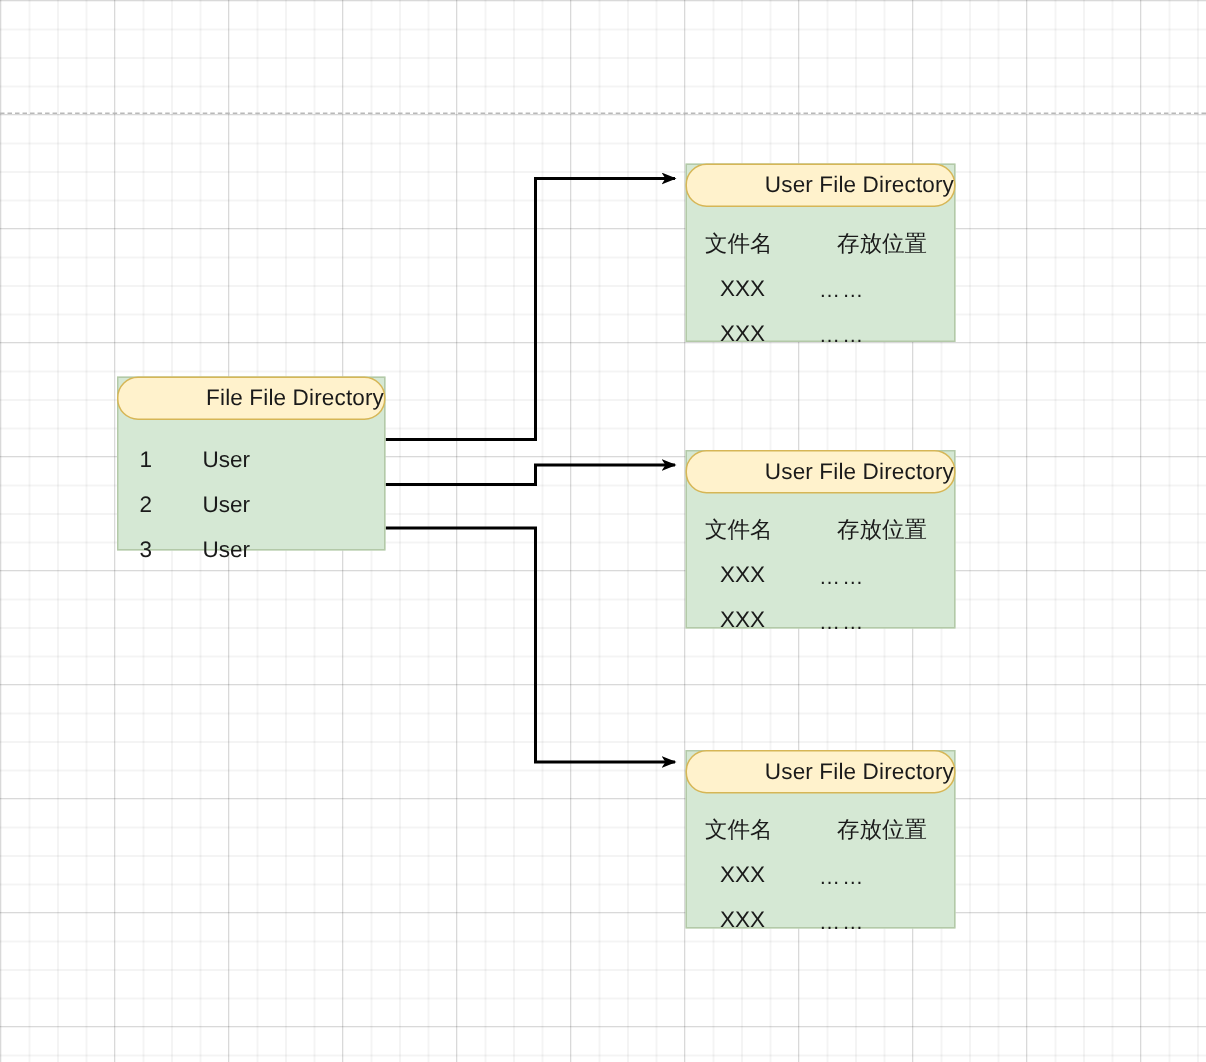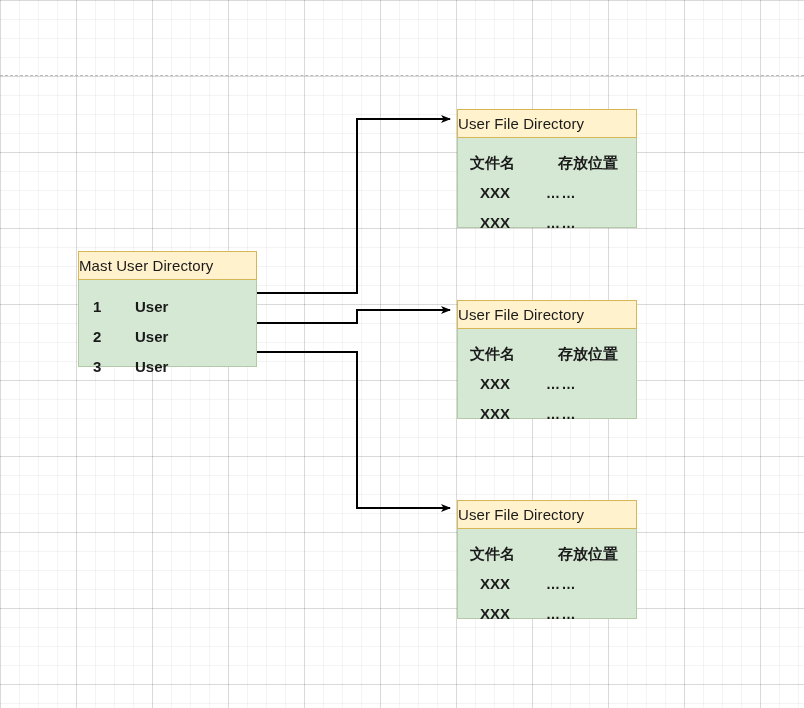--- a/index.html
+++ b/index.html
@@ -60,30 +60,30 @@
   .node .hdr {
     box-sizing: border-box;
     background: #fff2cc;
     border-bottom: 1px solid #d6b656;
     border-top: 1px solid #d6b656;
     border-left: 1px solid #d6b656;
     border-right: 1px solid #d6b656;
     margin: -1px -1px 0 -1px;
     height: 29px;
     line-height: 28px;
-    text-align: left;
+    text-align: right;
     font-size: 15px;
     color: #1a1a1a;
     letter-spacing: 0.1px;
+    border-radius: 14px;
   }
 
   .node .body {
     position: relative;
     height: calc(100% - 29px);
-    font-weight: bold;
   }
 
   .row {
     position: absolute;
     left: 0;
     right: 0;
     height: 30px;
     line-height: 30px;
     font-size: 15px;
     color: #1a1a1a;
@@ -134,21 +134,21 @@
     </defs>
 
     <path d="M257,293 L357,293 L357,119 L450,119" fill="none" stroke="#000000" stroke-width="2" marker-end="url(#arrowhead)"></path>
 
     <path d="M257,323 L357,323 L357,310 L450,310" fill="none" stroke="#000000" stroke-width="2" marker-end="url(#arrowhead)"></path>
 
     <path d="M257,352 L357,352 L357,508 L450,508" fill="none" stroke="#000000" stroke-width="2" marker-end="url(#arrowhead)"></path>
   </svg>
 
   <div class="node" style="left:78px; top:251px; width:179px; height:116px;">
-    <div class="hdr">Mast User Directory</div>
+    <div class="hdr">File File Directory</div>
     <div class="body">
       <div class="row" style="top:12px;">
         <span class="mast-idx">1</span>
         <span class="mast-val">User</span>
       </div>
       <div class="row" style="top:42px;">
         <span class="mast-idx">2</span>
         <span class="mast-val">User</span>
       </div>
       <div class="row" style="top:72px;">

